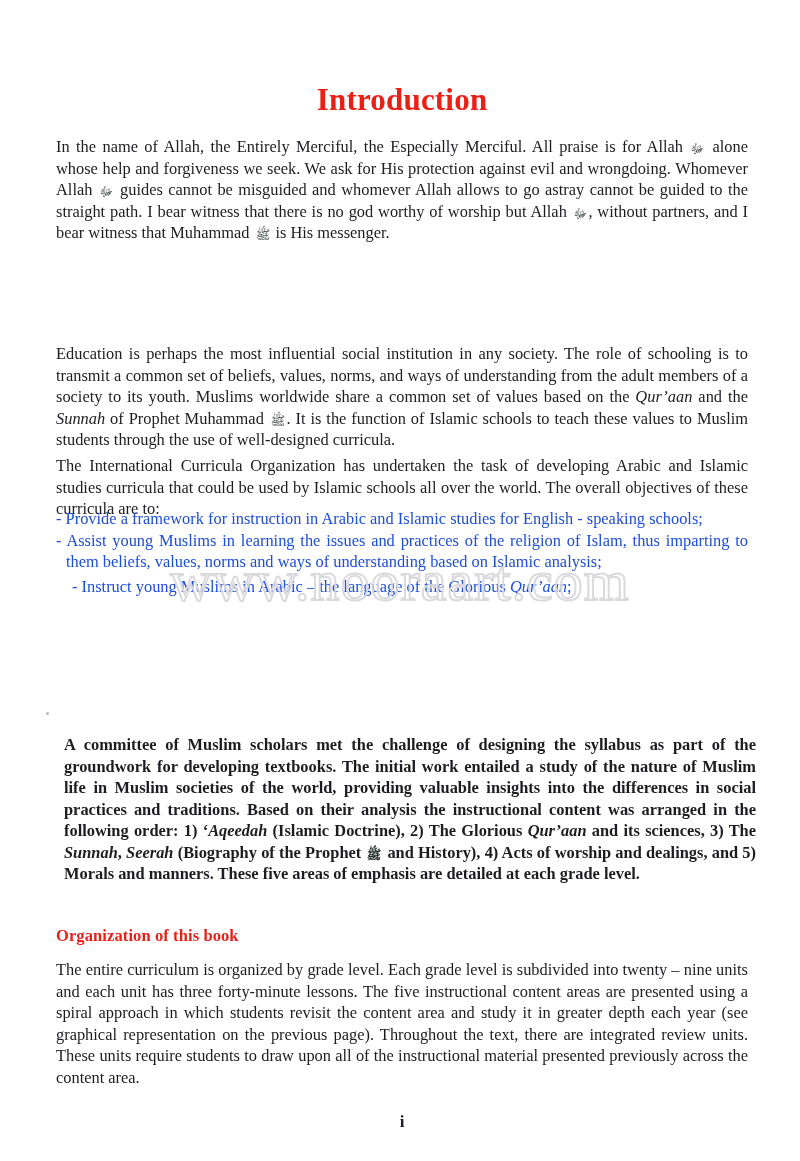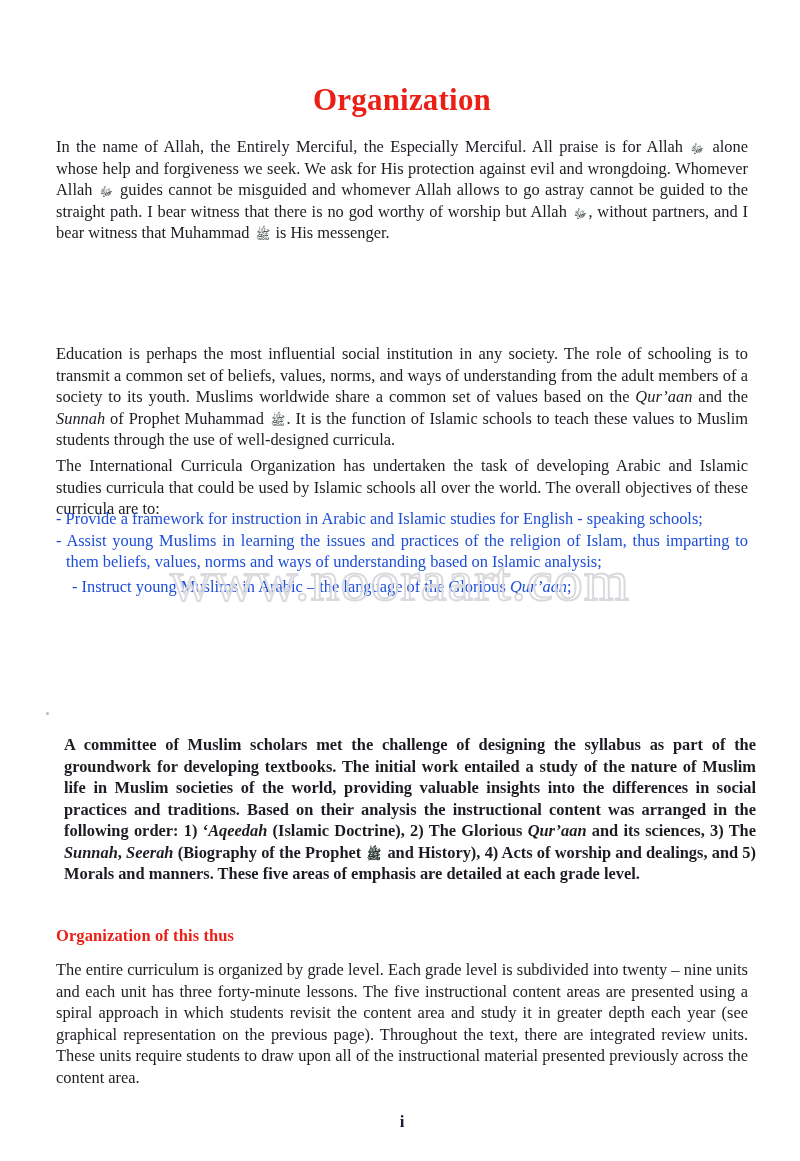--- a/index.html
+++ b/index.html
@@ -150,40 +150,40 @@
 <body>
 
 <div class="page">
 
   <div class="watermark">www.nooraart.com</div>
 
   <div class="speck"></div>
 
   <div class="content">
 
-    <h1 class="doc-title">Organization</h1>
+    <h1 class="doc-title">Introduction</h1>
 
     <p class="para b-intro-para"><span>In the name of Allah, the Entirely Merciful, the Especially Merciful. All praise is for Allah </span><span class="honorific">ﷻ</span><span> alone whose help and forgiveness we seek. We ask for His protection against evil and wrongdoing. Whomever Allah </span><span class="honorific">ﷻ</span><span> guides cannot be misguided and whomever Allah allows to go astray cannot be guided to the straight path. I bear witness that there is no god worthy of worship but Allah </span><span class="honorific">ﷻ</span><span>, without partners, and I bear witness that Muhammad </span><span class="honorific">ﷺ</span><span> is His messenger.</span></p>
 
 
     <p class="para b-para-2"><span>Education is perhaps the most influential social institution in any society. The role of schooling is to transmit a common set of beliefs, values, norms, and ways of understanding from the adult members of a society to its youth. Muslims worldwide share a common set of values based on the </span><i>Qur’aan</i><span> and the </span><i>Sunnah</i><span> of Prophet Muhammad </span><span class="honorific">ﷺ</span><span>. It is the function of Islamic schools to teach these values to Muslim students through the use of well-designed curricula.</span></p>
 
     <p class="para b-para-3">The International Curricula Organization has undertaken the task of developing Arabic and Islamic studies curricula that could be used by Islamic schools all over the world. The overall objectives of these curricula are to:</p>
 
     <ul class="list b-list">
       <li><span>-</span>
         <span>Provide a framework for instruction in Arabic and Islamic studies for English - speaking schools;</span></li>
       <li><span>-</span>
         <span>Assist young Muslims in learning the issues and practices of the religion of Islam, thus imparting to them beliefs, values, norms and ways of understanding based on Islamic analysis;</span></li>
       <li class="loose"><span>-</span>
         <span>Instruct young Muslims in Arabic – the language of the Glorious </span><i>Qur’aan</i><span>;</span></li>
     </ul>
 
     <p class="para b-para-4"><span>A committee of Muslim scholars met the challenge of designing the syllabus as part of the groundwork for developing textbooks. The initial work entailed a study of the nature of Muslim life in Muslim societies of the world, providing valuable insights into the differences in social practices and traditions. Based on their analysis the instructional content was arranged in the following order: 1) ‘</span><i>Aqeedah</i><span> (Islamic Doctrine), 2) The Glorious </span><i>Qur’aan</i><span> and its sciences, 3) The </span><i>Sunnah</i><span>, </span><i>Seerah</i><span> (Biography of the Prophet </span><span class="honorific">ﷺ</span><span> and History), 4) Acts of worship and dealings, and 5) Morals and manners. These five areas of emphasis are detailed at each grade level.</span></p>
 
-    <h2 class="section-head b-head-2">Organization of this thus</h2>
+    <h2 class="section-head b-head-2">Organization of this book</h2>
 
     <p class="para b-para-5">The entire curriculum is organized by grade level. Each grade level is subdivided into twenty – nine units and each unit has three forty-minute lessons. The five instructional content areas are presented using a spiral approach in which students revisit the content area and study it in greater depth each year (see graphical representation on the previous page). Throughout the text, there are integrated review units. These units require students to draw upon all of the instructional material presented previously across the content area.</p>
 
     <div class="page-number">i</div>
 
   </div>
 </div>
 
 </body></html>

